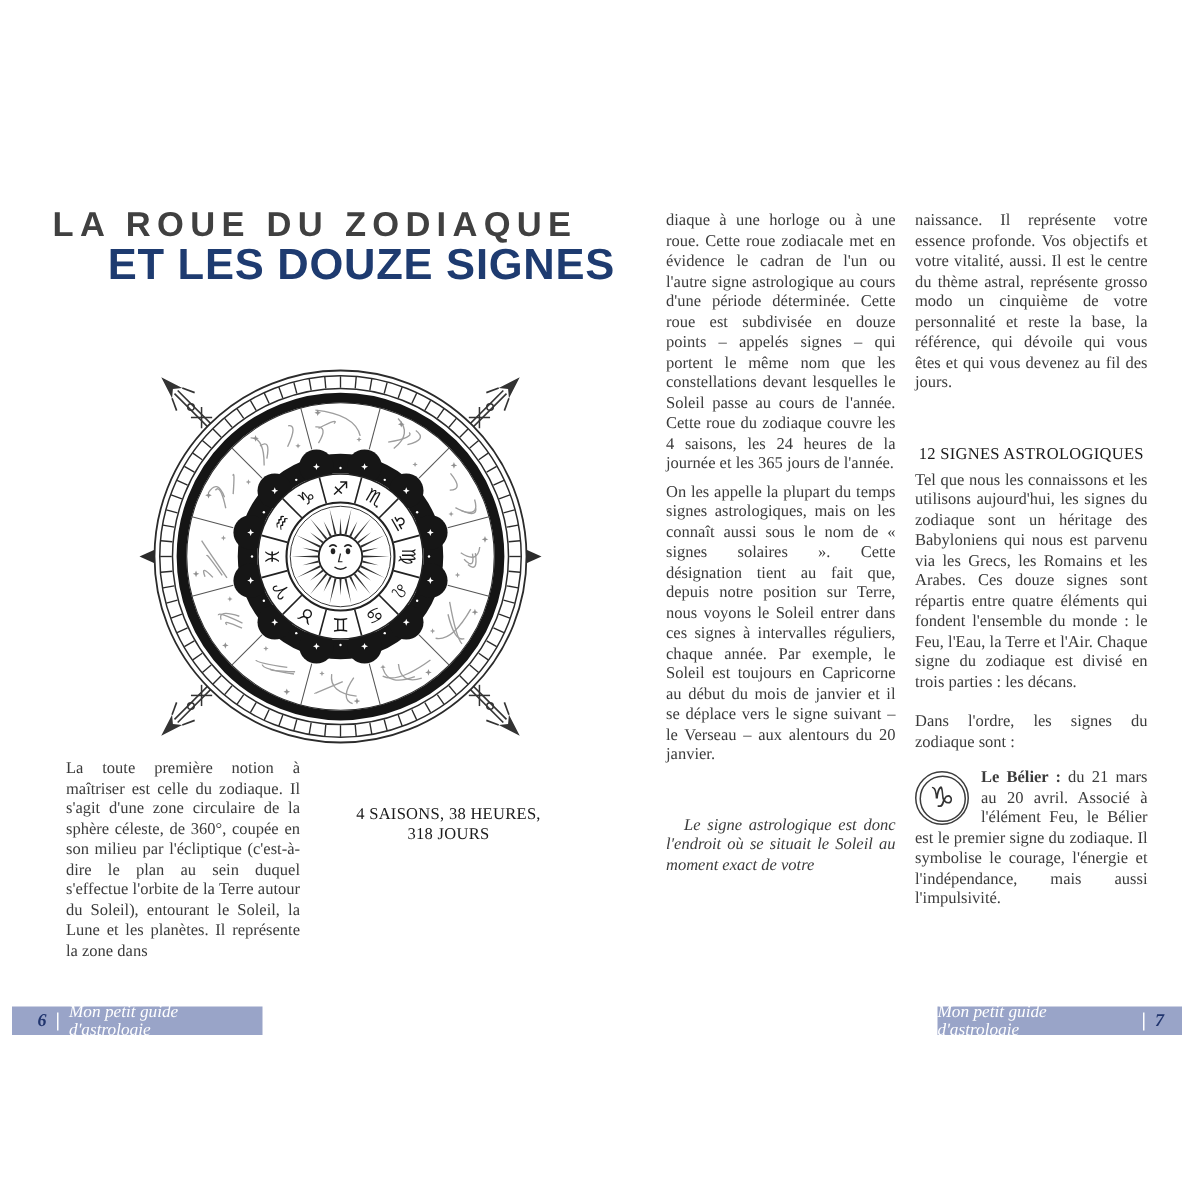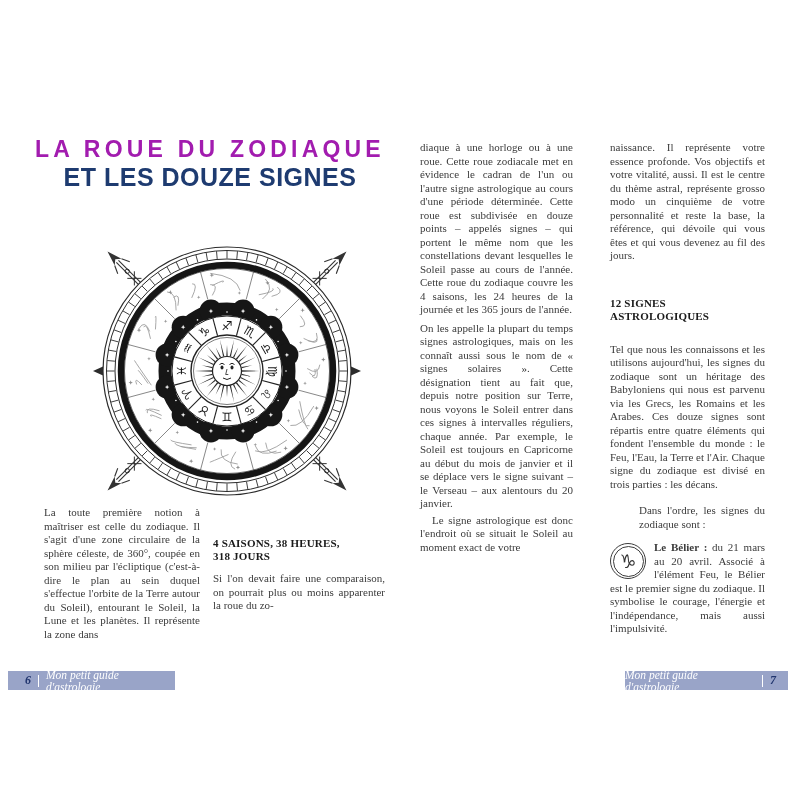--- a/index.html
+++ b/index.html
@@ -3,39 +3,39 @@
 <meta charset="utf-8">
 <style>
   html,body{margin:0;padding:0;}
   body{width:800px;height:800px;background:#ffffff;position:relative;overflow:hidden;
        font-family:"Liberation Serif",serif;}
   .spread{position:absolute;inset:0;}
 
   
   .title-block{position:absolute;left:10px;top:136px;width:400px;text-align:center;
     font-family:"Liberation Sans",sans-serif;font-weight:700;}
-  .title-overline{font-size:23px;line-height:27px;letter-spacing:4.2px;color:#a21caf;}
-  .title-main{font-size:25px;line-height:28px;letter-spacing:.5px;color:#1e3b70;}
+  .title-overline{font-size:23px;line-height:27px;letter-spacing:4.2px;color:#404040;}
+  .title-main{font-size:29px;line-height:28px;letter-spacing:.5px;color:#1e3b70;text-align:right;}
 
   
   .col{position:absolute;font-size:11px;line-height:13.5px;color:#3b3b3b;text-align:justify;}
   .col p{margin:0;}
-  .head{font-weight:700;color:#1a1a1a;letter-spacing:.2px;line-height:13px;text-align:left;}
+  .head{font-weight:400;color:#1a1a1a;letter-spacing:.2px;line-height:13px;text-align:center;}
   #col1{left:44px;top:506px;width:156px;}
   #col2{left:213px;top:506px;width:172px;}
-  #col3{left:420px;top:141px;width:153px;}
+  #col3{left:444px;top:141px;width:153px;}
   #col4{left:610px;top:141px;width:155px;}
   #col2 .head{margin-top:31px;}
   #col2 .after-head{margin-top:9px;}
   #col3 .head{margin-top:33px;}
   #col3 .after-head{margin-top:5px;}
-  #col3 .para-break{margin-top:3px;text-indent:12px;}
+  #col3 .para-break{margin-top:33px;text-indent:12px;font-style:italic;}
   #col4 .head{margin-top:34px;}
-  #col4 .after-head{margin-top:20px;}
-  #col4 .para-break{margin-top:13px;margin-left:29px;}
+  #col4 .after-head{margin-top:4px;}
+  #col4 .para-break{margin-top:13px;}
 
   
   #wheel{position:absolute;left:50px;top:233px;}
 
   
   .sign-block{margin-top:10px;}
   .sign-icon{float:left;width:34px;height:34px;border:1.7px solid #3c3c3c;border-radius:50%;
     margin:2px 8px 1px 0;position:relative;display:flex;align-items:center;justify-content:center;}
   .sign-icon::after{content:"";position:absolute;inset:1.5px;border:1px solid #3c3c3c;border-radius:50%;}
   .sign-icon span{font-family:"DejaVu Sans",sans-serif;font-size:19px;line-height:1;color:#333;}
@@ -347,21 +347,20 @@
 
   <div class="col" id="col1">
     <p>La toute première notion à maîtriser est celle du zodiaque. Il s'agit d'une zone circulaire de la sphère céleste, de 360°, coupée en son milieu par l'écliptique (c'est-à-dire le plan au sein duquel s'effectue l'orbite de la Terre autour du Soleil), entourant le Soleil, la Lune et les planètes. Il représente la zone dans</p>
   </div>
 
   <div class="col" id="col2">
     <p class="head">
       <span>4 SAISONS, 38 HEURES,</span><br>
       <span>318 JOURS</span>
     </p>
-    <p class="after-head">Si l'on devait faire une comparaison, on pourrait plus ou moins apparenter la roue du zo-</p>
   </div>
 
   <div class="col" id="col3">
     <p>diaque à une horloge ou à une roue. Cette roue zodiacale met en évidence le cadran de l'un ou l'autre signe astrologique au cours d'une période déterminée. Cette roue est subdivisée en douze points – appelés signes – qui portent le même nom que les constellations devant lesquelles le Soleil passe au cours de l'année. Cette roue du zodiaque couvre les 4 saisons, les 24 heures de la journée et les 365 jours de l'année.</p>
     <p class="after-head">On les appelle la plupart du temps signes astrologiques, mais on les connaît aussi sous le nom de « signes solaires ». Cette désignation tient au fait que, depuis notre position sur Terre, nous voyons le Soleil entrer dans ces signes à intervalles réguliers, chaque année. Par exemple, le Soleil est toujours en Capricorne au début du mois de janvier et il se déplace vers le signe suivant – le Verseau – aux alentours du 20 janvier.</p>
     <p class="para-break">Le signe astrologique est donc l'endroit où se situait le Soleil au moment exact de votre</p>
   </div>
 
   <div class="col" id="col4">
     <p>naissance. Il représente votre essence profonde. Vos objectifs et votre vitalité, aussi. Il est le centre du thème astral, représente grosso modo un cinquième de votre personnalité et reste la base, la référence, qui dévoile qui vous êtes et qui vous devenez au fil des jours.</p>

